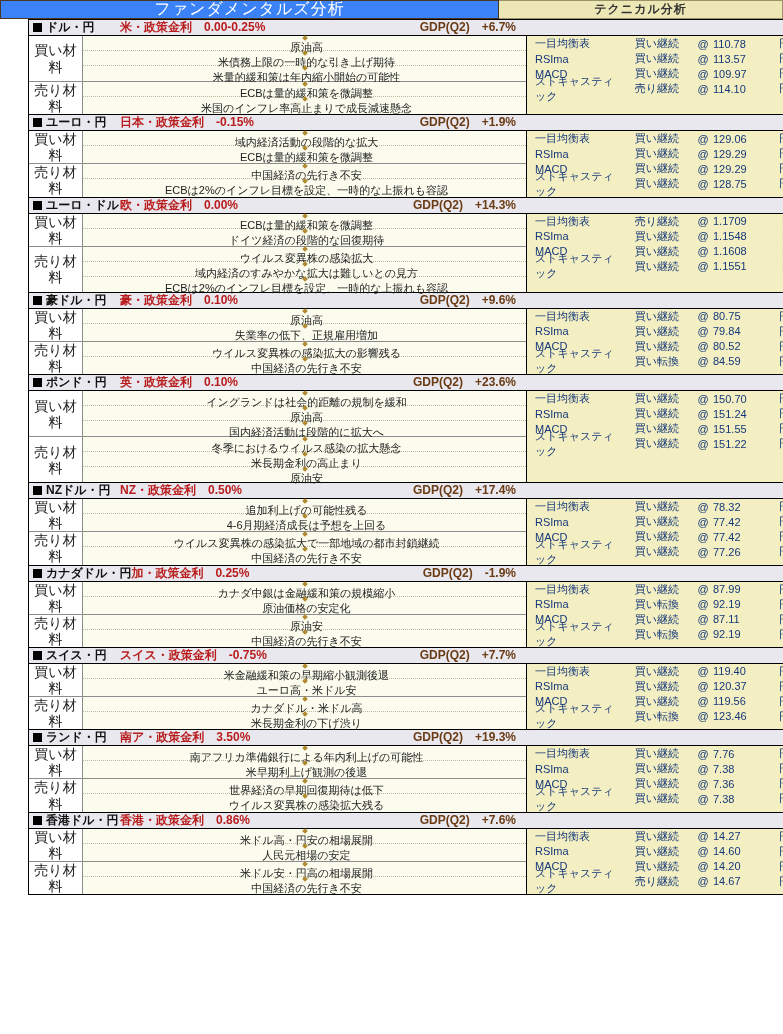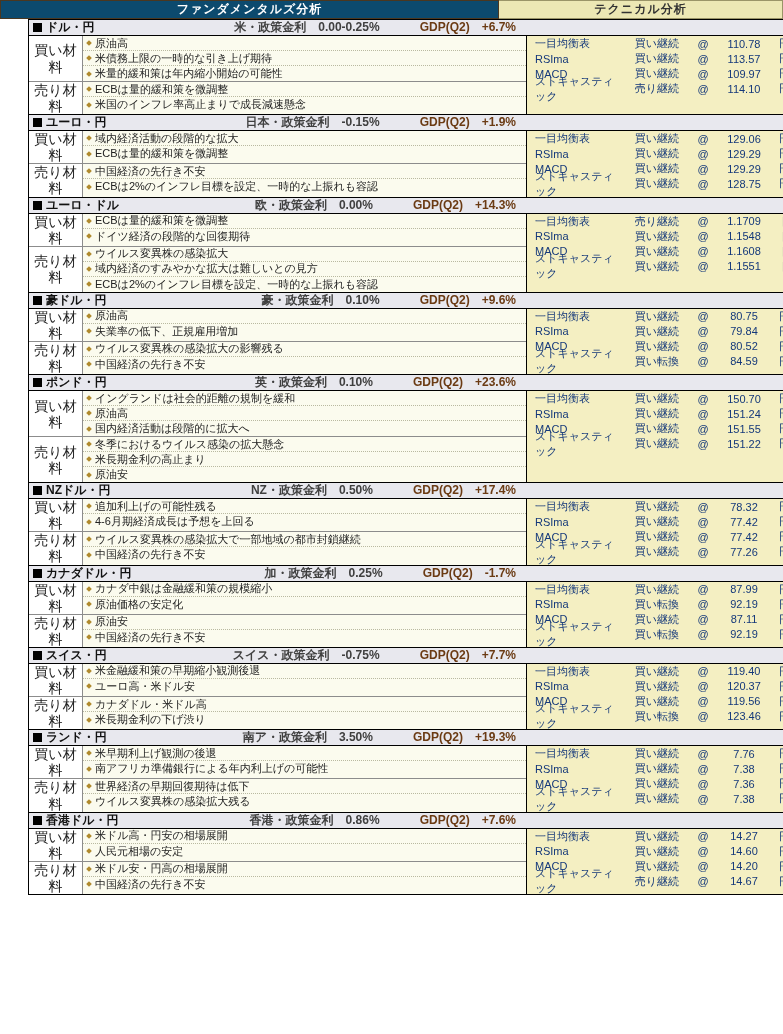--- a/index.html
+++ b/index.html
@@ -7,21 +7,21 @@
     width:783px;
     background:#ffffff;
     font-family:"Liberation Sans","DejaVu Sans",sans-serif;
     font-size:11px;
     color:#000;
     -webkit-font-smoothing:none;
   }
   
   .topbar{display:flex;width:783px;height:19px;}
   .topbar .fund{
-    width:499px;background:#0c4a6e;color:#fff;font-weight:bold;font-size:12px;
+    width:499px;background:#3b82f6;color:#fff;font-weight:normal;font-size:16px;
     display:flex;align-items:center;justify-content:center;letter-spacing:1px;
     border:1px solid #4a3720;box-sizing:border-box;
   }
   .topbar .tech{
     width:284px;background:#ece7b4;color:#333;font-weight:bold;font-size:12px;
     display:flex;align-items:center;justify-content:center;letter-spacing:1px;
     border:1px solid #9a9468;border-left:none;box-sizing:border-box;
   }
   
   .block{width:783px;border-left:1px solid #000;border-right:1px solid #eab308;box-sizing:border-box;margin-left:28px;}
@@ -30,21 +30,21 @@
     border-top:1px solid #000;border-bottom:1px solid #000;box-sizing:border-box;
   }
   .pair-header .marker{
     width:9px;height:9px;background:#000;margin:0 4px 0 4px;flex:0 0 auto;
   }
   .pair-header .pair-name{
     font-weight:bold;font-size:12px;color:#111;white-space:nowrap;
     min-width:74px;
   }
   .pair-header .rate-label{
-    flex:1;text-align:right;font-weight:bold;font-size:12px;color:#404040;
+    flex:1;text-align:left;font-weight:bold;font-size:12px;color:#b91c1c;
     padding-right:40px;
   }
   .pair-header .gdp{
     font-weight:bold;font-size:12px;color:#6b3b14;padding-right:10px;white-space:nowrap;
   }
   .pair-header .spacer-tech{width:284px;flex:0 0 auto;background:#e8e8ee;height:100%;}
 
   .body-row{display:flex;width:781px;}
   .fund-col{width:497px;flex:0 0 auto;box-sizing:border-box;}
   .tech-col{
@@ -54,36 +54,36 @@
   .side-group{display:flex;border-bottom:1px solid #8c8c8c;box-sizing:border-box;}
   .side-group:last-child{border-bottom:none;}
   .side-label{
     width:54px;flex:0 0 auto;display:flex;align-items:center;justify-content:center;
     font-size:14px;color:#222;background:#ffffff;border-right:1px solid #8c8c8c;
     box-sizing:border-box;text-align:center;line-height:1.15;
   }
   .bullets{flex:1;background:#fbfbee;box-sizing:border-box;}
   .bullet{
     display:flex;align-items:center;height:15px;padding-left:4px;
-    border-bottom:1px dotted #b9b9a0;box-sizing:border-box;font-size:11px;color:#222;
+    border-bottom:1px dotted #b9b9a0;box-sizing:border-box;font-size:11px;color:#222;flex-direction:column;
   }
   .bullet:last-child{border-bottom:none;}
   .bullet .dot{
     width:4px;height:4px;background:#b08a2e;margin-right:4px;flex:0 0 auto;
     transform:rotate(45deg);
   }
   
   .tech-row{
     display:flex;align-items:center;height:15px;font-size:11px;color:#14387a;
     box-sizing:border-box;
   }
   .tech-row .ind{width:86px;padding-left:8px;flex:0 0 auto;}
   .tech-row .sig{width:72px;text-align:center;flex:0 0 auto;}
   .tech-row .at{width:20px;text-align:center;flex:0 0 auto;}
-  .tech-row .val{width:62px;text-align:center;flex:0 0 auto;}
+  .tech-row .val{width:62px;text-align:left;flex:0 0 auto;}
   .tech-row .unit{width:36px;text-align:left;padding-left:4px;flex:0 0 auto;}
   .bottom-line{border-bottom:1px solid #000;}
 </style>
 </head>
 <body>
 
 <div class="topbar">
   <div class="fund">ファンダメンタルズ分析</div>
   <div class="tech">テクニカル分析</div>
 </div>
@@ -517,21 +517,21 @@
             <span class="unit">円</span>
           </div>
         </div>
       </div>
     </div>
     <div class="block">
       <div class="pair-header">
         <span class="marker"></span>
         <span class="pair-name">カナダドル・円</span>
         <span class="rate-label">加・政策金利　0.25%</span>
-        <span class="gdp">GDP(Q2)　-1.7%</span>
+        <span class="gdp">GDP(Q2)　-1.9%</span>
         <span class="spacer-tech"></span>
       </div>
       <div class="body-row">
         <div class="fund-col">
           <div class="side-group">
             <div class="side-label">買い材料</div>
             <div class="bullets">
               <div class="bullet">
                 <span class="dot"></span>
                 <span>カナダ中銀は金融緩和策の規模縮小</span>
@@ -665,25 +665,25 @@
         <span class="gdp">GDP(Q2)　+19.3%</span>
         <span class="spacer-tech"></span>
       </div>
       <div class="body-row">
         <div class="fund-col">
           <div class="side-group">
             <div class="side-label">買い材料</div>
             <div class="bullets">
               <div class="bullet">
                 <span class="dot"></span>
+                <span>南アフリカ準備銀行による年内利上げの可能性</span>
+              </div>
+              <div class="bullet">
+                <span class="dot"></span>
                 <span>米早期利上げ観測の後退</span>
-              </div>
-              <div class="bullet">
-                <span class="dot"></span>
-                <span>南アフリカ準備銀行による年内利上げの可能性</span>
               </div>
             </div>
           </div>
           <div class="side-group">
             <div class="side-label">売り材料</div>
             <div class="bullets">
               <div class="bullet">
                 <span class="dot"></span>
                 <span>世界経済の早期回復期待は低下</span>
               </div>

